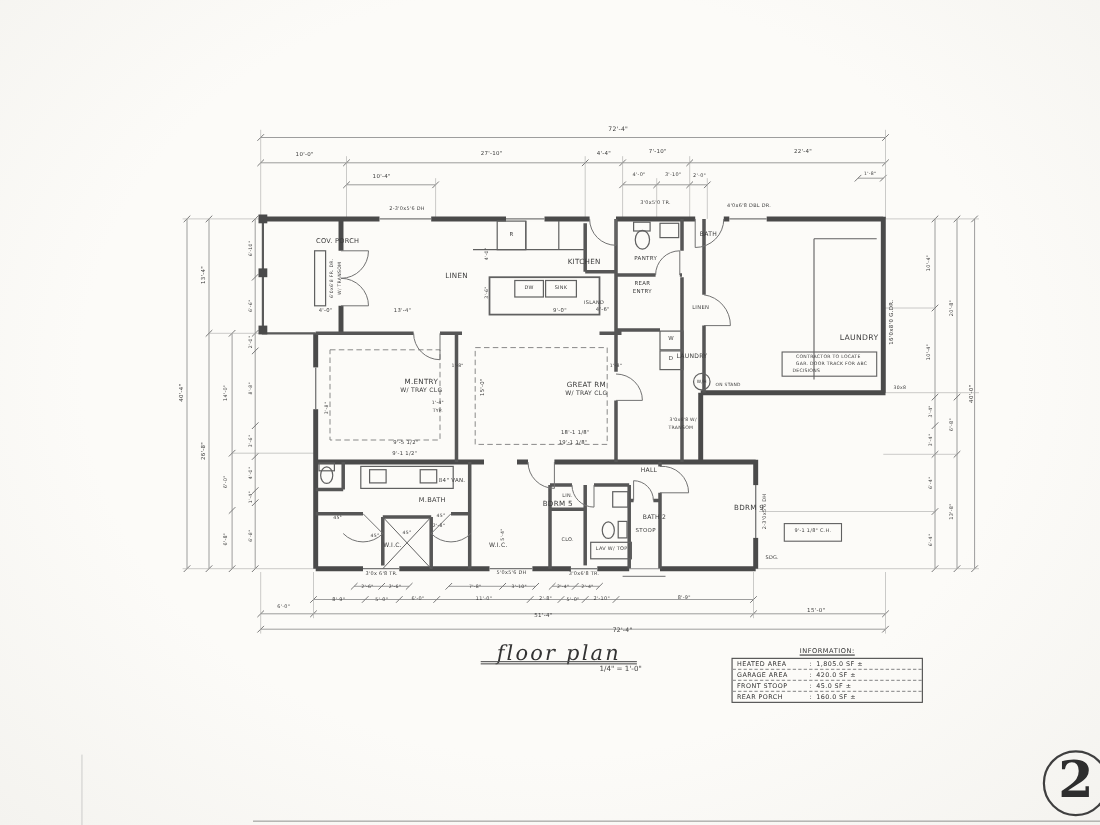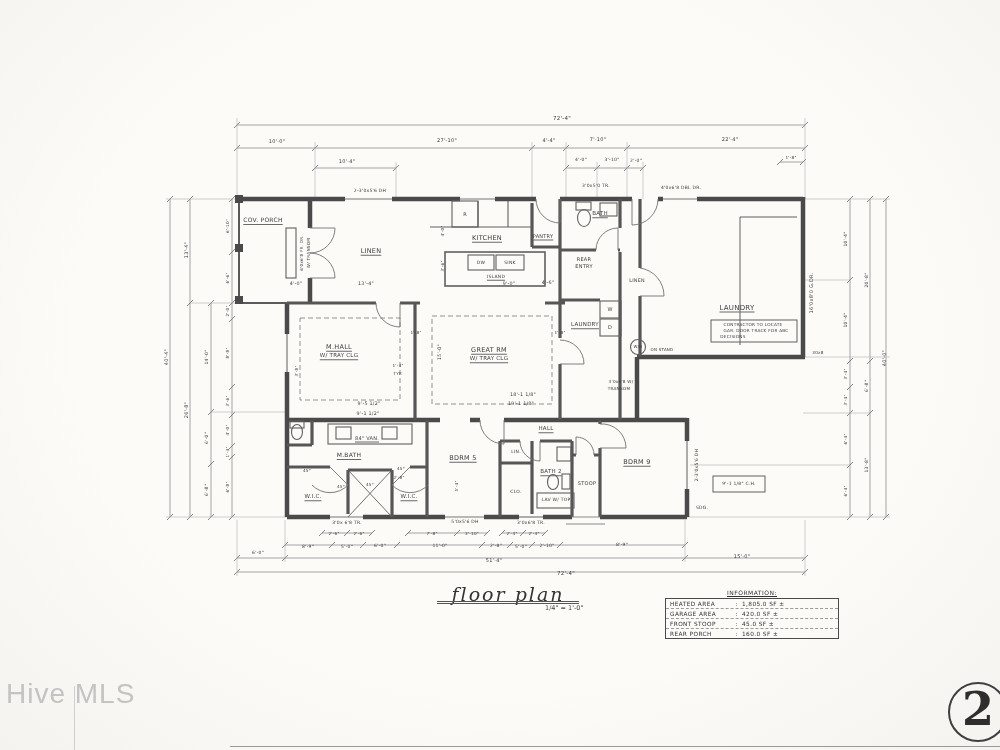--- a/index.html
+++ b/index.html
@@ -3,21 +3,21 @@
 <meta charset="utf-8">
 <style>
   html,body{margin:0;padding:0;}
   body{width:1000px;height:750px;overflow:hidden;background:#fbfaf7;position:relative;
        font-family:"DejaVu Sans",sans-serif;}
   #page{position:absolute;inset:0;background:
         radial-gradient(ellipse at 50% 45%, #fcfbf8 60%, #f4f3ef 100%);}
   svg.plan{position:absolute;left:0;top:0;width:1000px;height:750px;}
   .ann{position:absolute;transform:translate(-50%,-50%);white-space:nowrap;
        color:#3b3b3b;letter-spacing:.25px;line-height:1;font-family:"DejaVu Sans",sans-serif;}
-  .ann.ul{text-decoration:underline;text-underline-offset:2px;text-decoration-color:#6a6a6a;}
+  .ann.ul{text-underline-offset:2px;text-decoration-color:#6a6a6a;margin-left:44px;}
   
   .title-wrap{position:absolute;left:437px;top:583px;width:142px;text-align:center;}
   .plan-title{font-family:"DejaVu Serif",serif;font-style:italic;font-size:19px;color:#333;
               letter-spacing:2px;}
   .title-line{position:absolute;left:0;height:1px;background:#555;width:142px;}
   .scale-note{position:absolute;left:545px;top:604px;font-size:6.5px;color:#444;}
   
   .info{position:absolute;left:665px;top:589px;width:174px;}
   .info-title{font-size:6px;color:#333;text-align:center;letter-spacing:.5px;
               text-decoration:underline;margin-bottom:2px;}
@@ -271,21 +271,21 @@
       <span class="ann ul" style="left: 487px; top: 238px; font-size: 6.5px;">KITCHEN</span>
       <span class="ann ul" style="left: 543px; top: 236px; font-size: 5px;">PANTRY</span>
       <span class="ann ul" style="left: 600px; top: 214px; font-size: 5.5px;">BATH</span>
       <span class="ann" style="left: 584px; top: 259px; font-size: 5px;">REAR</span>
       <span class="ann" style="left: 584px; top: 266px; font-size: 5px;">ENTRY</span>
       <span class="ann ul" style="left: 585px; top: 325px; font-size: 5.5px;">LAUNDRY</span>
       <span class="ann" style="left: 637px; top: 281px; font-size: 4.8px;">LINEN</span>
       <span class="ann ul" style="left: 737px; top: 308px; font-size: 7px;">LAUNDRY</span>
       <span class="ann ul" style="left: 489px; top: 350px; font-size: 6.5px;">GREAT RM</span>
       <span class="ann ul" style="left: 489px; top: 359px; font-size: 5.5px;">W/ TRAY CLG</span>
-      <span class="ann ul" style="left: 339px; top: 347px; font-size: 6.5px;">M.HALL</span>
+      <span class="ann ul" style="left: 339px; top: 347px; font-size: 6.5px;">M.ENTRY</span>
       <span class="ann ul" style="left: 339px; top: 356px; font-size: 5.5px;">W/ TRAY CLG</span>
       <span class="ann ul" style="left: 349px; top: 455px; font-size: 6px;">M.BATH</span>
       <span class="ann ul" style="left: 367px; top: 438px; font-size: 5px;">84" VAN.</span>
       <span class="ann ul" style="left: 313px; top: 497px; font-size: 5.5px;">W.I.C.</span>
       <span class="ann ul" style="left: 409px; top: 497px; font-size: 5.5px;">W.I.C.</span>
       <span class="ann ul" style="left: 463px; top: 458px; font-size: 6.5px;">BDRM 5</span>
       <span class="ann ul" style="left: 546px; top: 429px; font-size: 5.5px;">HALL</span>
       <span class="ann ul" style="left: 551px; top: 472px; font-size: 5.5px;">BATH 2</span>
       <span class="ann" style="left: 556px; top: 500px; font-size: 4.5px;">LAV W/ TOP</span>
       <span class="ann" style="left: 587px; top: 483px; font-size: 5px;">STOOP</span>
@@ -421,19 +421,18 @@
           <span class="iv">45.0 SF ±</span>
         </div>
         <div class="info-row">
           <span class="il">REAR PORCH</span>
           <span class="is">:</span>
           <span class="iv">160.0 SF ±</span>
         </div>
       </div>
   </div>
 
-  <div class="watermark">Hive MLS</div>
 
   <div class="sheet-num">2</div>
 
   <div class="scan-vline"></div>
   <div class="scan-bline"></div>
 </div>
 
 </body></html>

